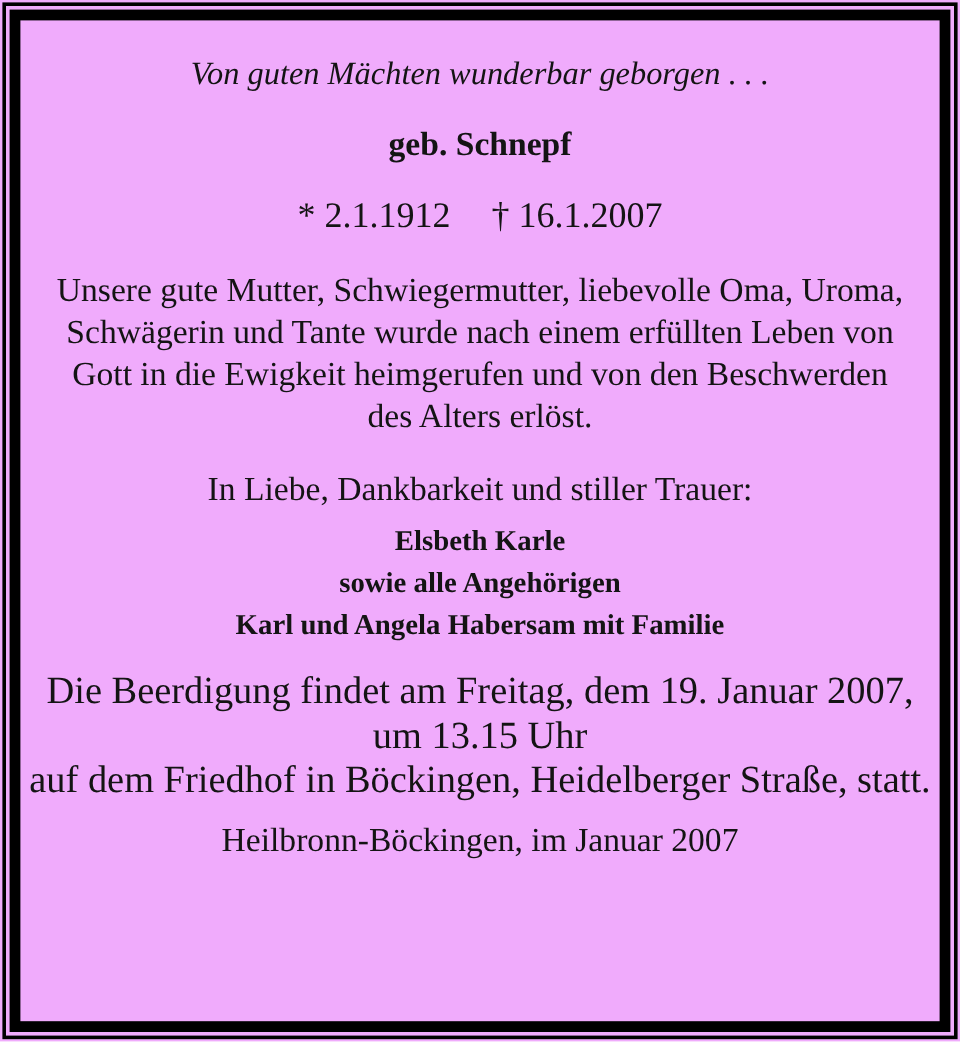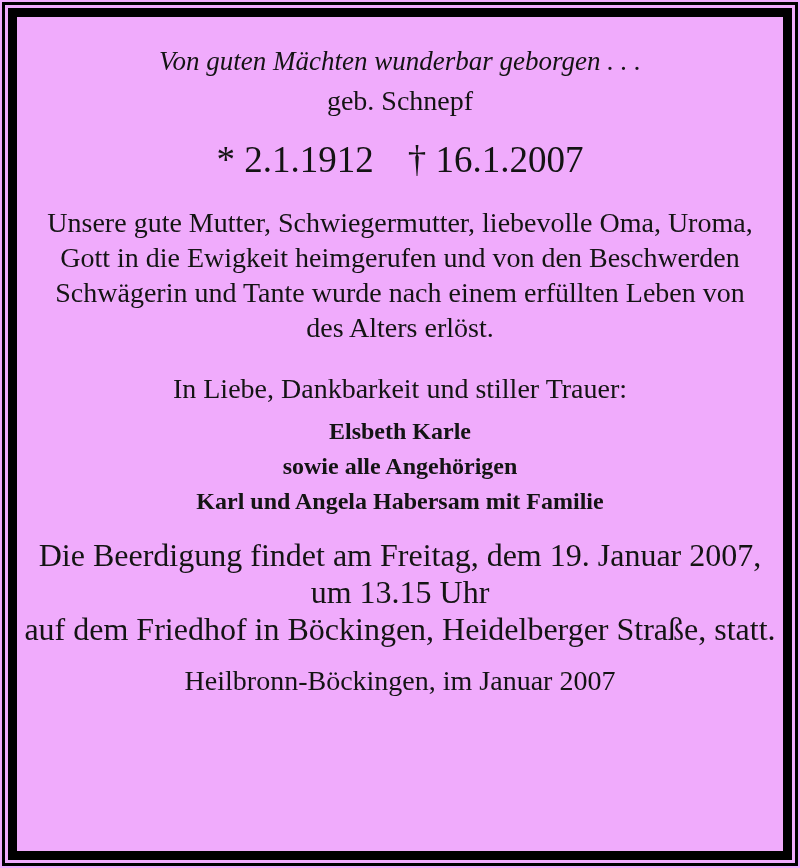--- a/index.html
+++ b/index.html
@@ -43,25 +43,26 @@
     font-size: 60px;
     line-height: 70px;
     font-weight: bold;
     margin-top: 6px;
     letter-spacing: 0.5px;
     white-space: nowrap;
   }
   .maiden-name {
     font-size: 28px;
     line-height: 36px;
-    margin-top: 4px;
+    margin-top: 24px;
     white-space: nowrap;
+    font-weight: bold;
   }
   .dates-line {
-    font-size: 37px;
+    font-size: 30px;
     line-height: 38px;
     margin-top: 22px;
     white-space: nowrap;
   }
   .dates-line .birth-part { margin-right: 34px; }
   .tribute {
     font-size: 28px;
     line-height: 35px;
     margin-top: 26px;
   }
@@ -104,22 +105,22 @@
 
 
       <div class="maiden-name">geb. Schnepf</div>
 
       <div class="dates-line">
         <span class="birth-part"><span>*</span> <span>2.1.1912</span></span><span><span>†</span> <span>16.1.2007</span></span>
       </div>
 
       <div class="tribute">
         <div>Unsere gute Mutter, Schwiegermutter, liebevolle Oma, Uroma,</div>
+        <div>Schwägerin und Tante wurde nach einem erfüllten Leben von</div>
         <div>Gott in die Ewigkeit heimgerufen und von den Beschwerden</div>
-        <div>Schwägerin und Tante wurde nach einem erfüllten Leben von</div>
         <div>des Alters erlöst.</div>
       </div>
 
       <div class="closing">In Liebe, Dankbarkeit und stiller Trauer:</div>
 
       <div class="mourners">
         <div>Elsbeth Karle</div>
         <div>sowie alle Angehörigen</div>
         <div>Karl und Angela Habersam mit Familie</div>
       </div>

